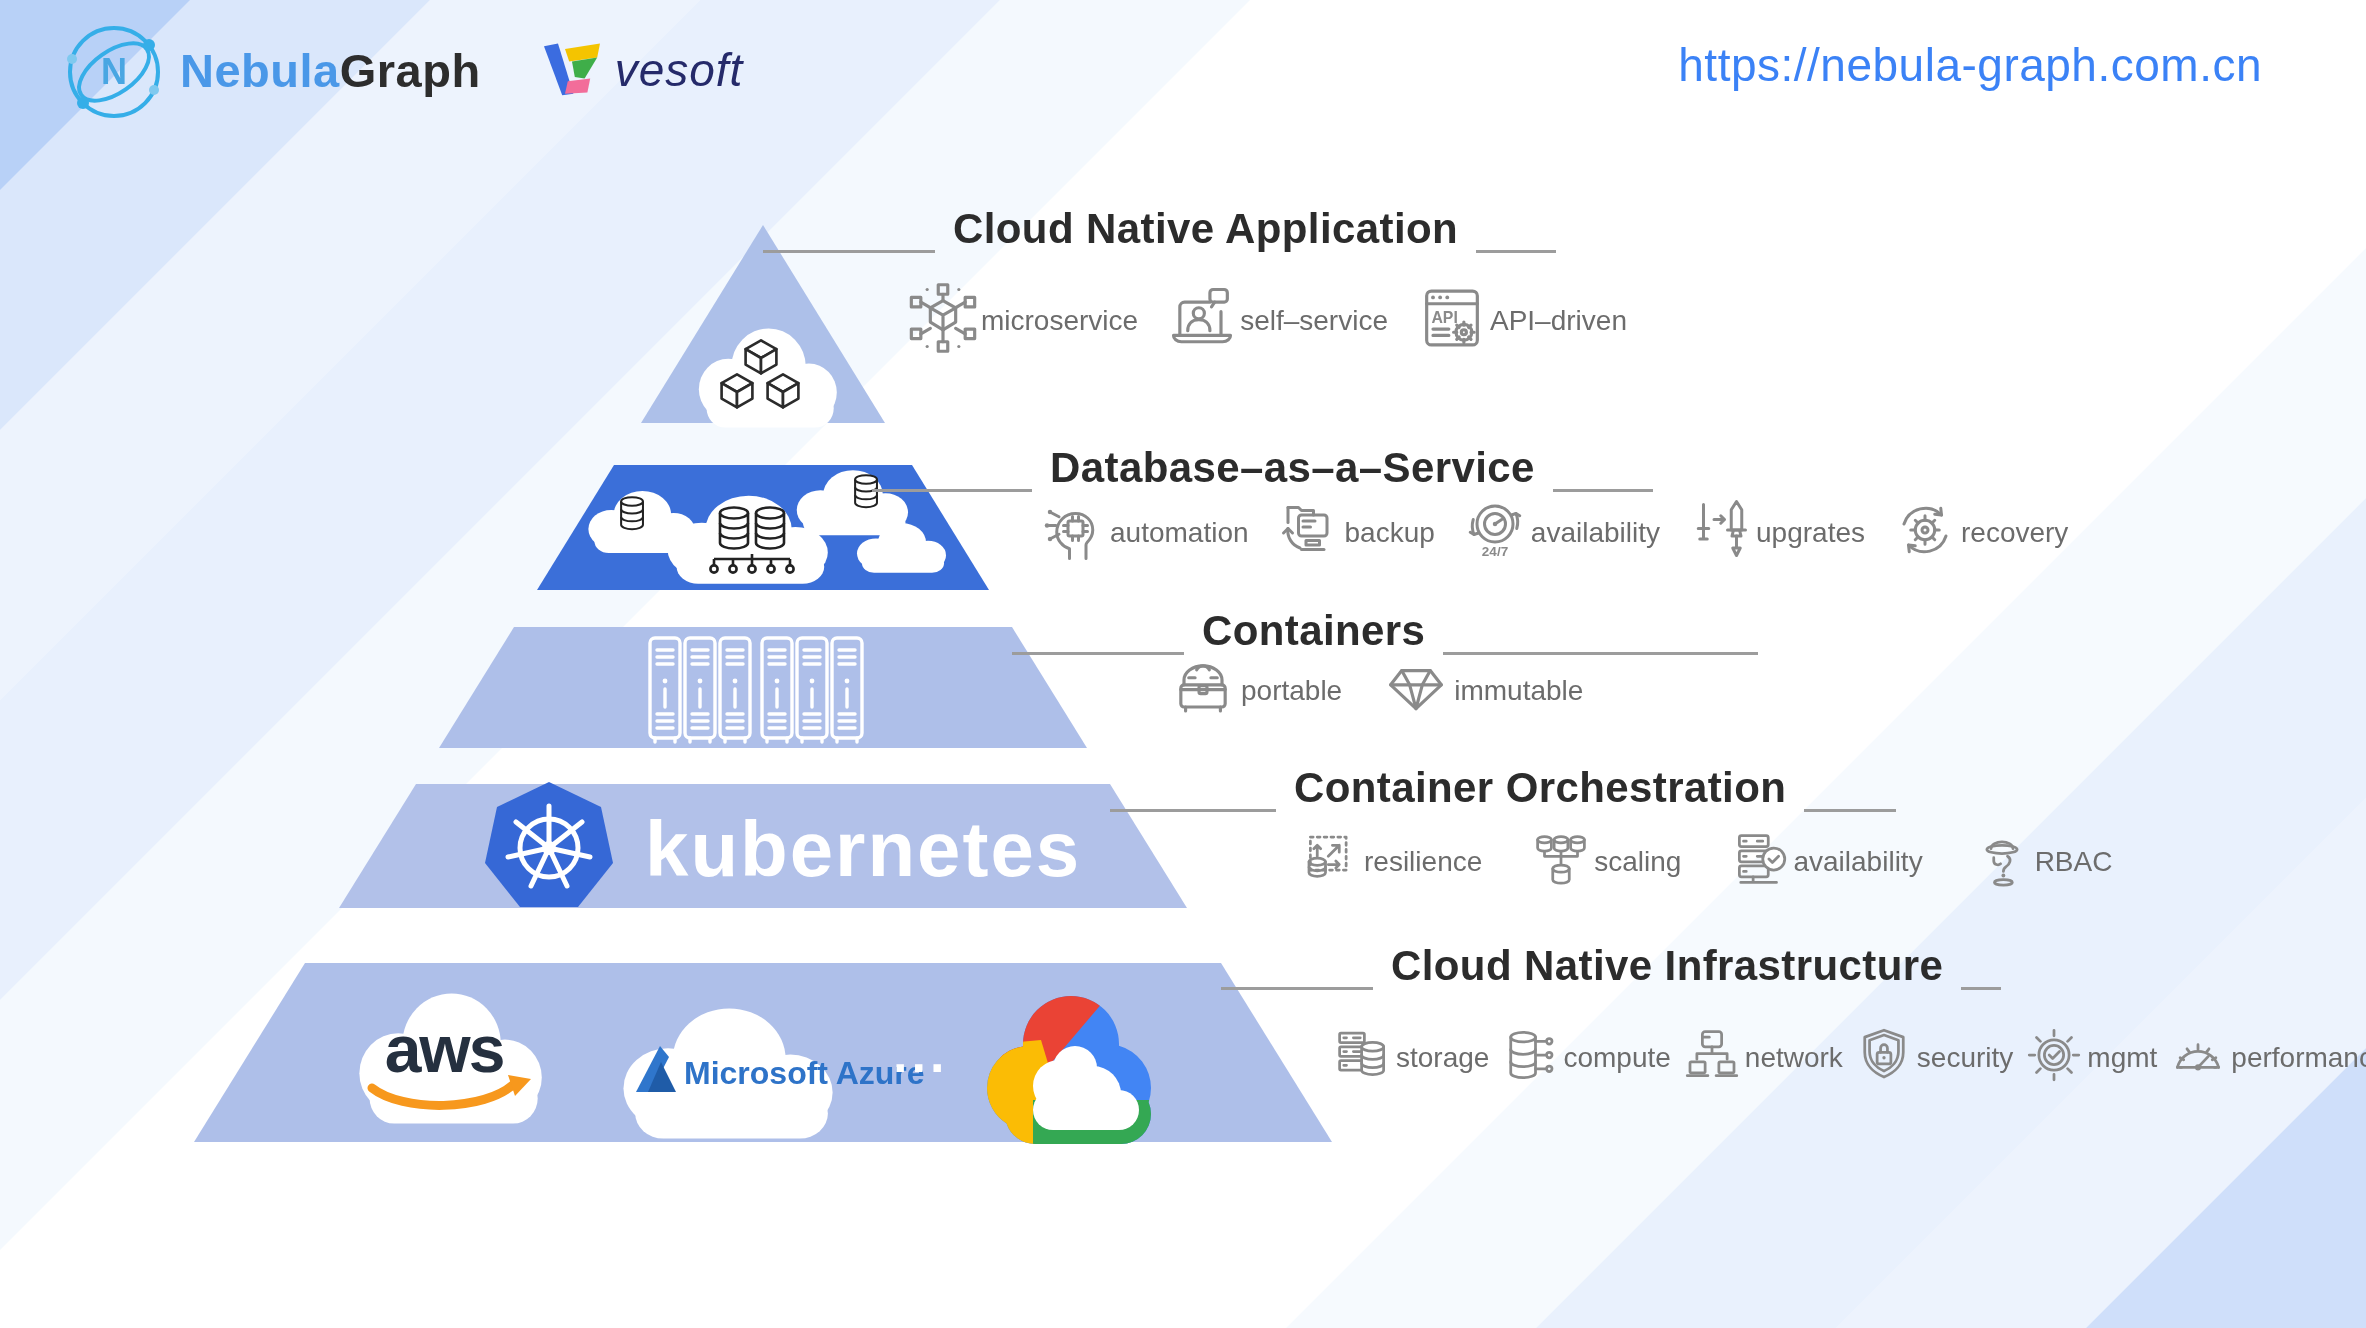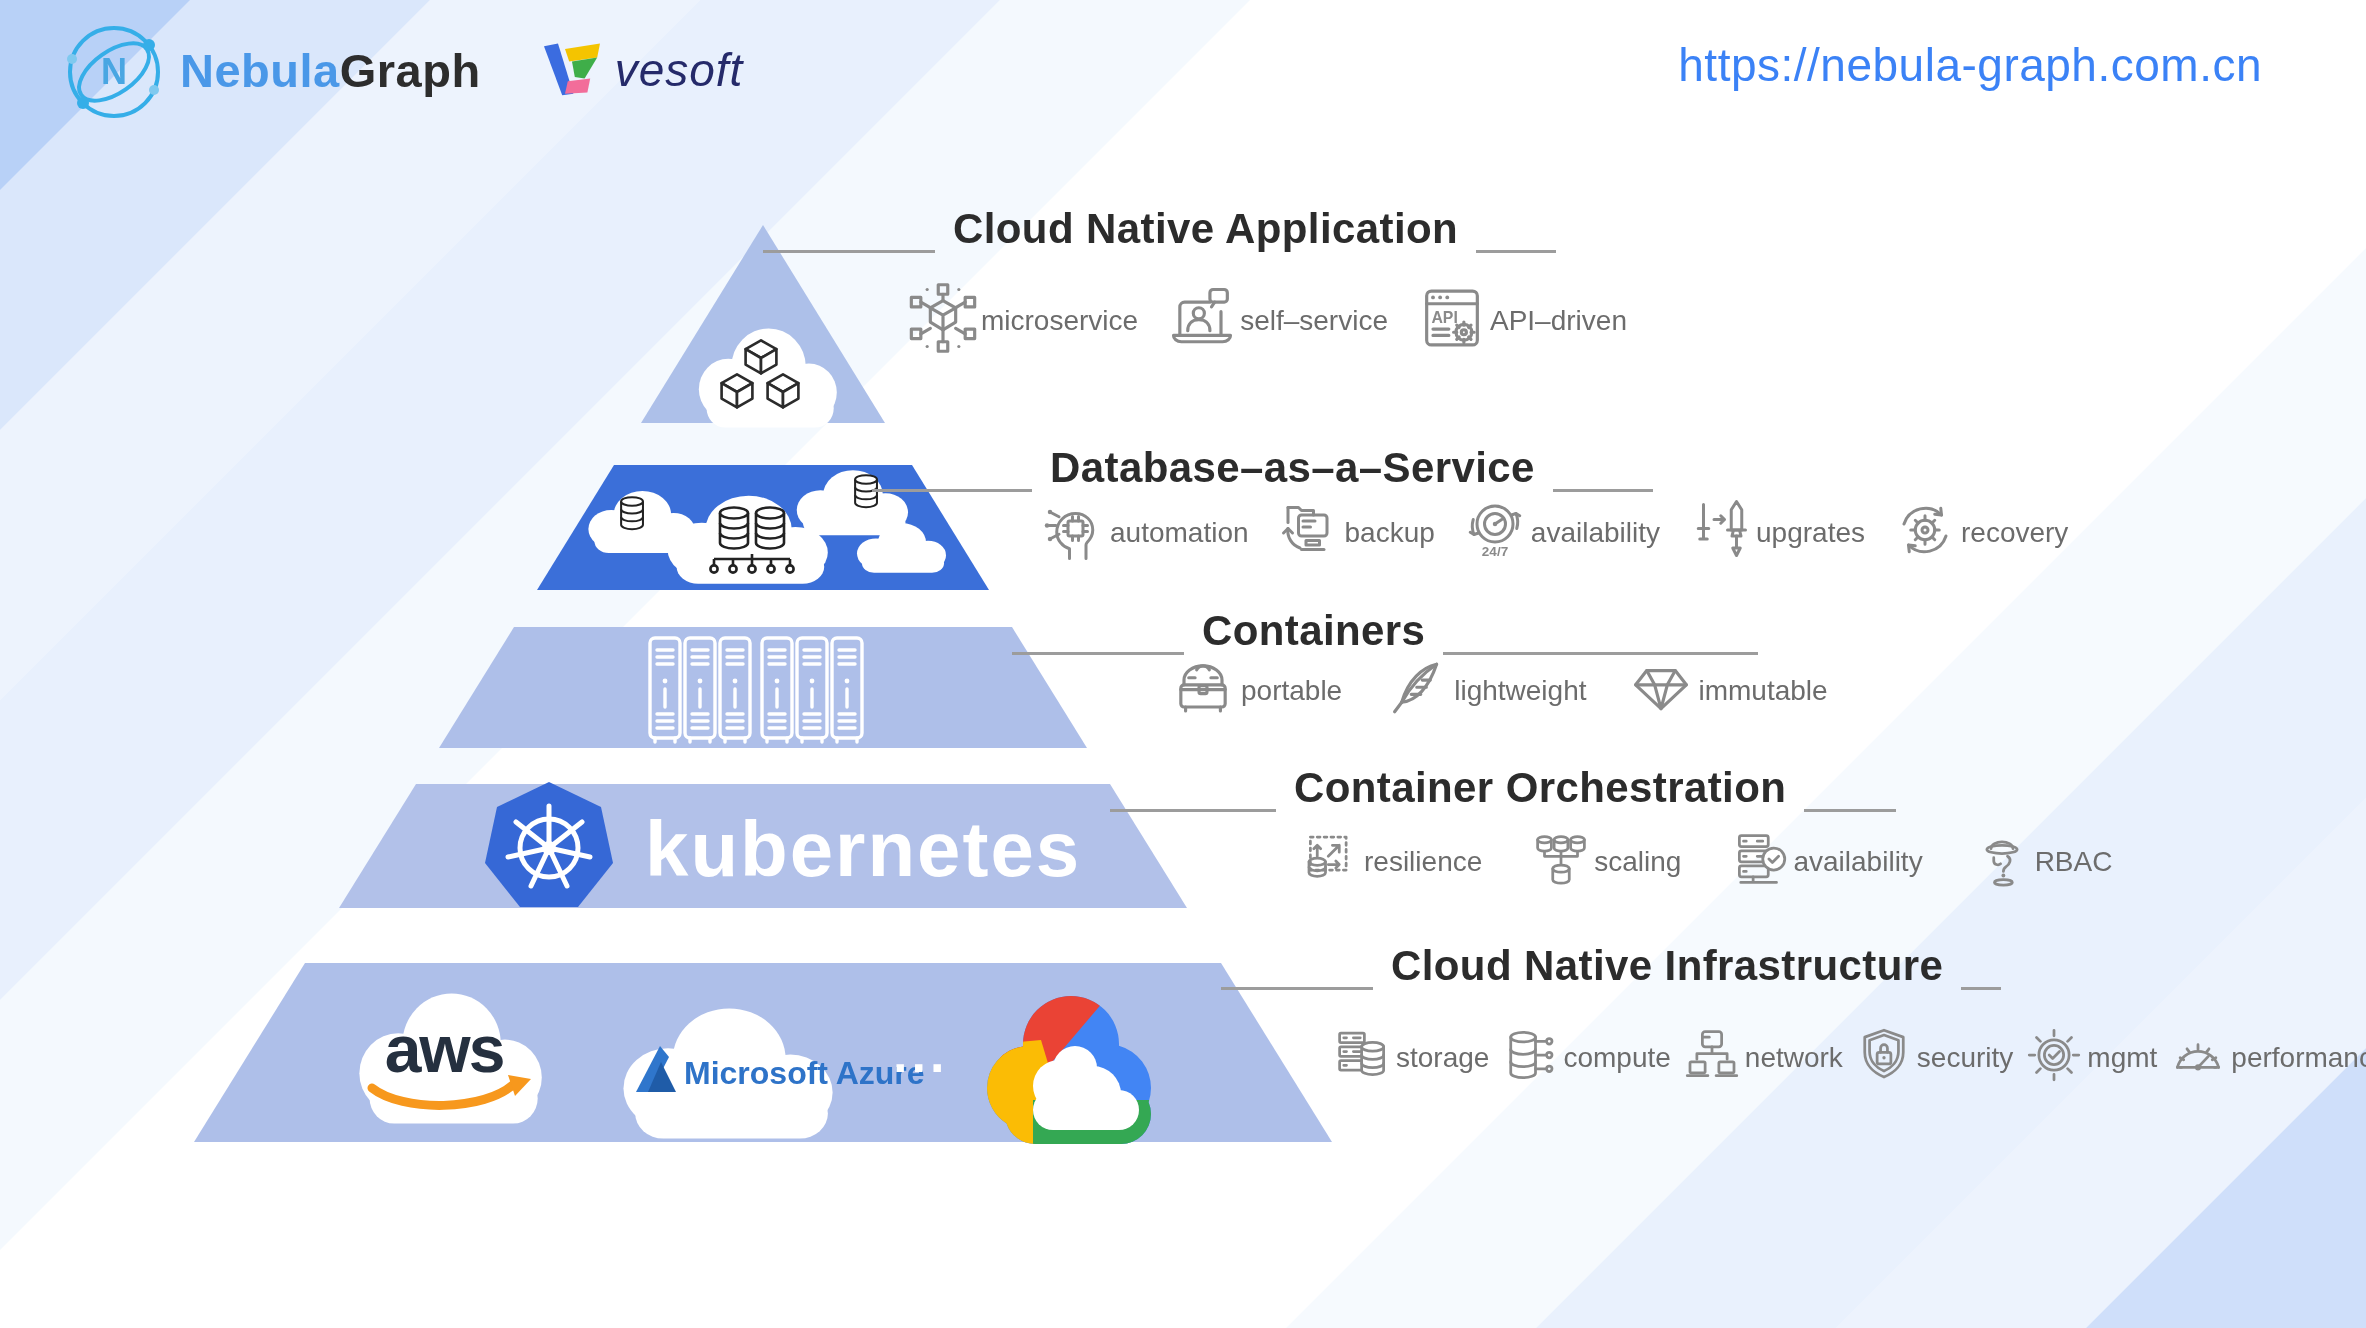--- a/index.html
+++ b/index.html
@@ -367,31 +367,20 @@
             <rect x="21.5" y="22.5" width="5" height="5" rx="1"></rect>
             <path d="M13 36v2.5M35 36v2.5"></path>
             <path d="M15 17.5h4M29 17.5h4"></path>
           </svg>
         </span>
         <span class="item-label">portable</span>
       </div>
       <div class="item">
         <span class="item-icon">
           <svg class="ic" viewBox="0 0 48 48">
-            <path d="M37 9c-9 2-18 10-22 24 9-1 17-9 22-24z"></path>
-            <path d="M15 33C20 24 28 15 37 9"></path>
-            <path d="M21 28h6M24.5 23.5h6M28 19h5"></path>
-            <path d="M15 33l-4.5 6"></path>
-          </svg>
-        </span>
-        <span class="item-label">lightweight</span>
-      </div>
-      <div class="item">
-        <span class="item-icon">
-          <svg class="ic" viewBox="0 0 48 48">
             <path d="M15 13h18l7 9-16 15L8 22z"></path>
             <path d="M8 22h32"></path>
             <path d="M15 13l5 9M33 13l-5 9M20 22l4 15M28 22l-4 15"></path>
           </svg>
         </span>
         <span class="item-label">immutable</span>
       </div>
     </div>
   <div class="items s4i" style="left:1298px;top:826px">
       <div class="item">

